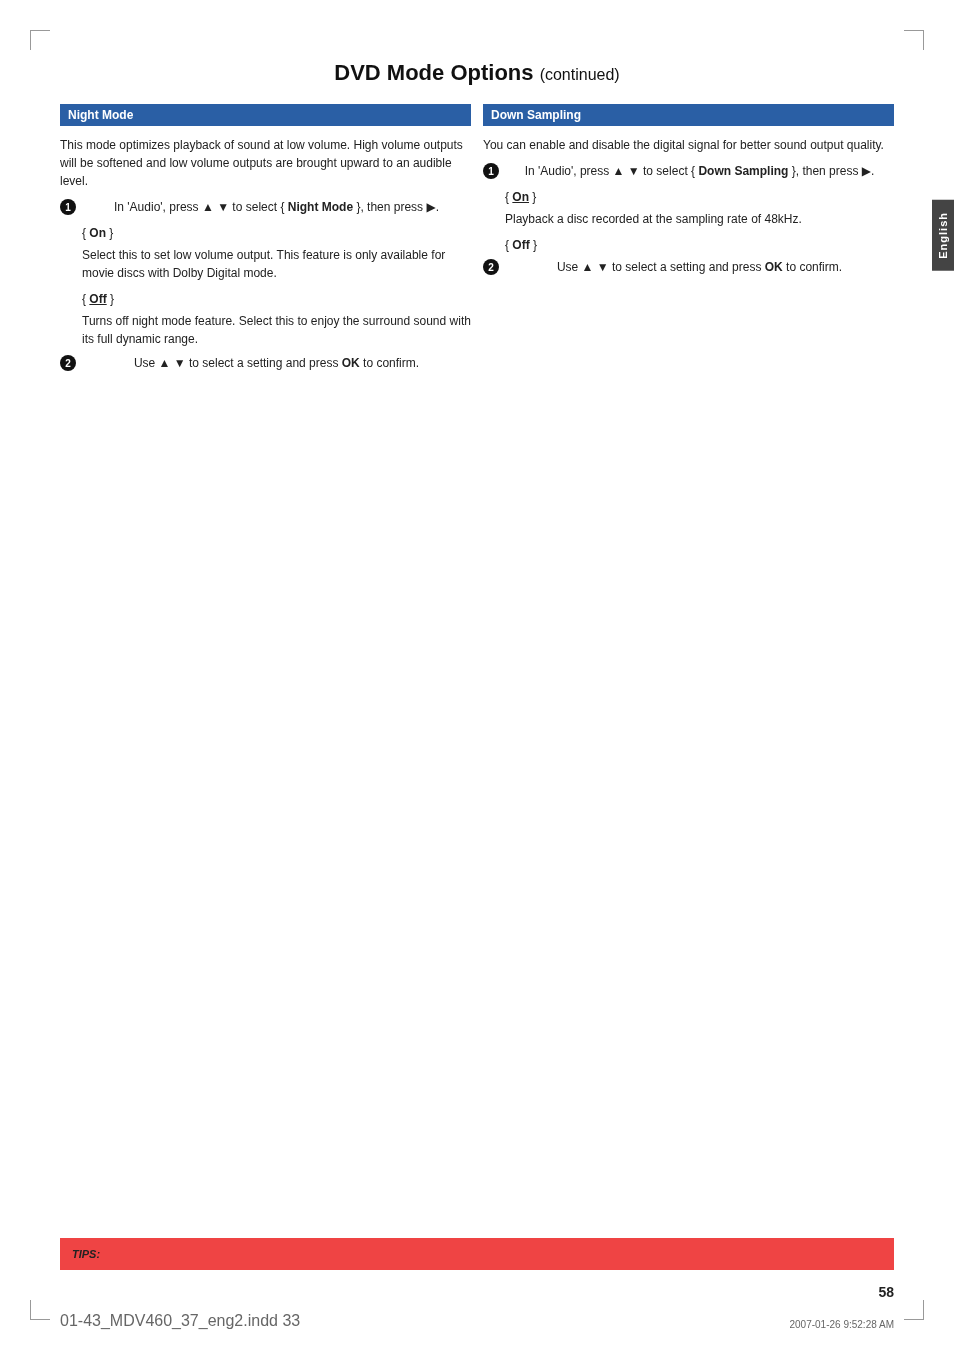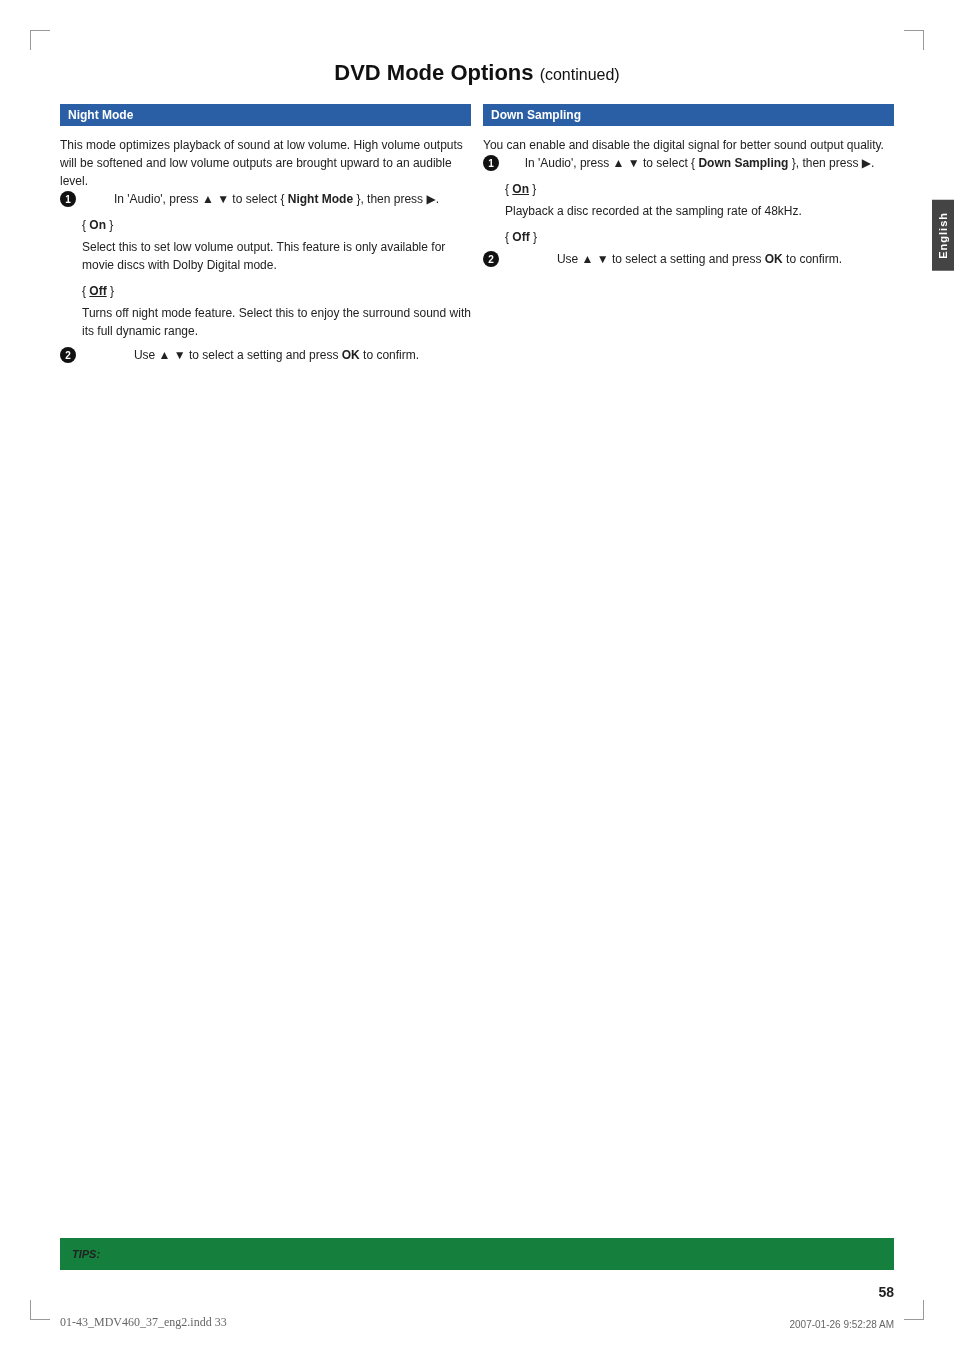--- a/index.html
+++ b/index.html
@@ -85,20 +85,21 @@
       margin-bottom: 10px;
     }
 
     .section-body {
       font-size: 12px;
       line-height: 1.5;
       color: #222;
     }
 
     .section-body p {
+      margin-bottom: 8px;
     }
 
     
     .step {
       display: flex;
       align-items: flex-start;
       margin-bottom: 8px;
       gap: 6px;
     }
 
@@ -141,21 +142,21 @@
 
     
     .underline { text-decoration: underline; }
 
     
     .tips-bar {
       position: absolute;
       bottom: 80px;
       left: 60px;
       right: 60px;
-      background: #15803d;
+      background: #ef4444;
       padding: 8px 12px;
       font-size: 11px;
       line-height: 1.5;
       display: flex;
       gap: 10px;
     }
 
     .tips-label {
       font-style: italic;
       font-weight: bold;
@@ -173,23 +174,22 @@
       right: 60px;
       font-size: 14px;
       font-weight: bold;
     }
 
     
     .footer-file {
       position: absolute;
       bottom: 20px;
       left: 60px;
-      font-size: 12px;
+      font-size: 16px;
       color: #666;
-      font-family: Liberation Serif, serif;
     }
 
     .footer-date {
       position: absolute;
       bottom: 20px;
       right: 60px;
       font-size: 10px;
       color: #666;
     }
 

